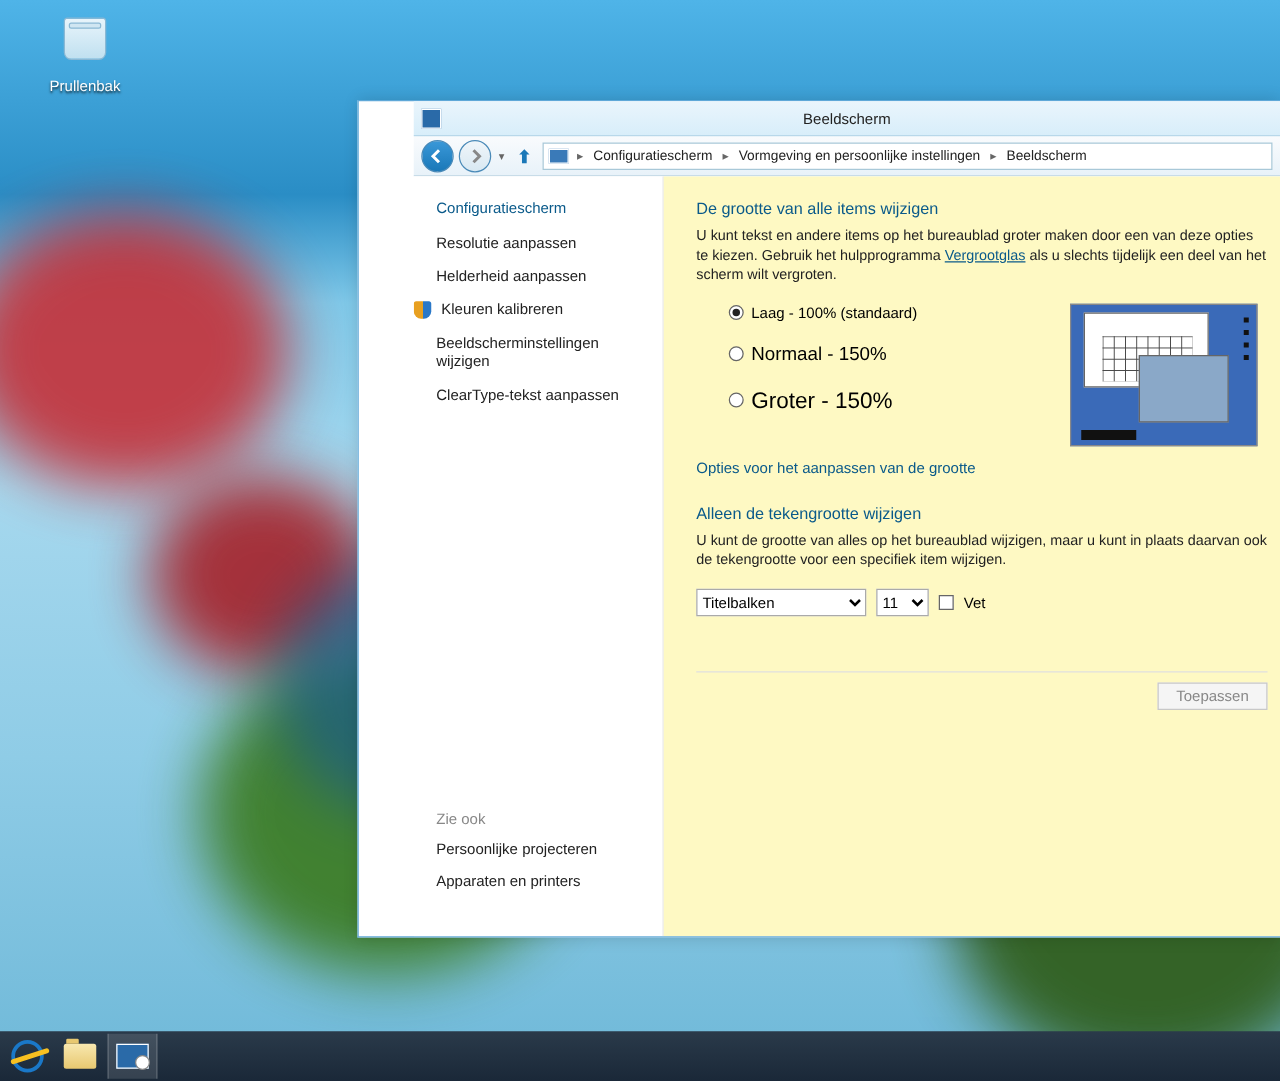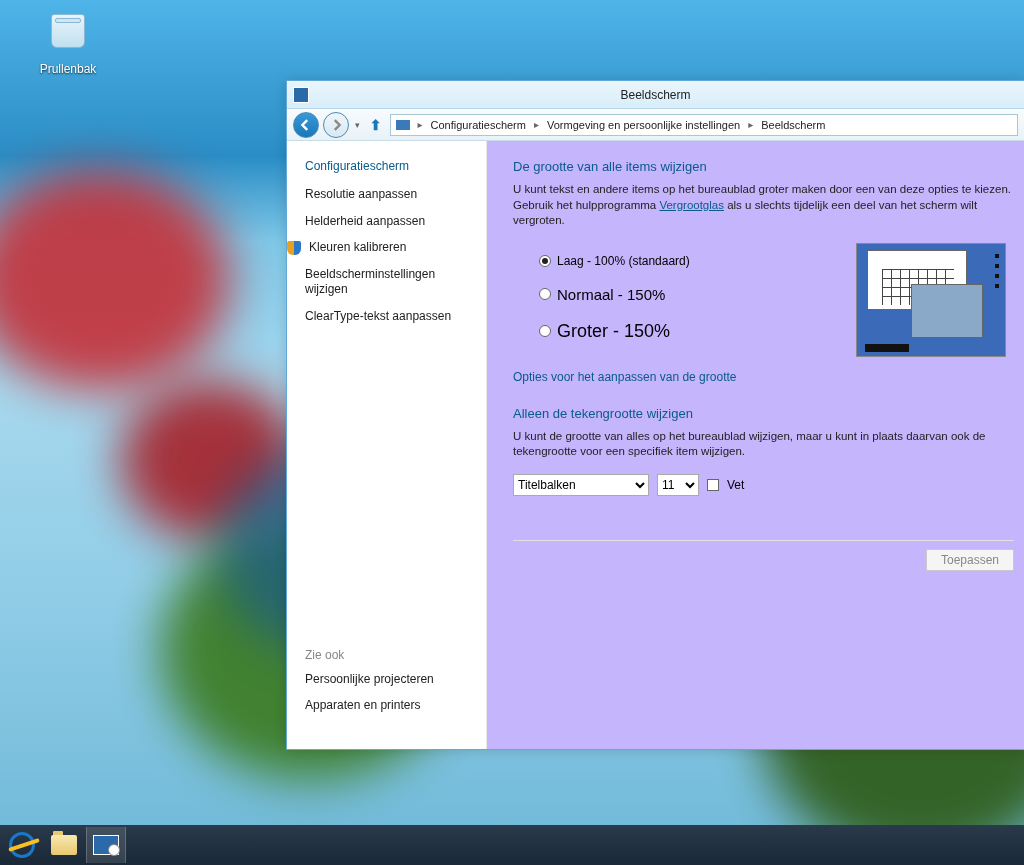--- a/index.html
+++ b/index.html
@@ -66,20 +66,21 @@
       top: 80px;
       left: 286px;
       right: 0;
       height: 670px;
       background: #fff;
       border: 1px solid #5fa8d8;
       border-right: none;
       box-shadow: 0 0 12px rgba(0,0,0,0.15);
       display: flex;
       flex-direction: column;
+      padding-left: 44px;
     }
 
     .titlebar {
       height: 28px;
       background: linear-gradient(180deg, #eaf5fc 0%, #d8eefa 100%);
       border-bottom: 1px solid #b8d8ea;
       position: relative;
       display: flex;
       align-items: center;
     }
@@ -199,21 +200,21 @@
     }
     .sidebar-heading {
       color: #888;
       font-size: 12px;
       margin-bottom: 10px;
     }
 
     .content {
       flex: 1;
       padding: 18px 10px 18px 26px;
-      background: #c4b5fd;
+      background: #fef9c3;
       overflow: hidden;
     }
     .section-title {
       color: #0a5a8a;
       font-size: 13px;
       margin-bottom: 8px;
     }
     .body-text {
       font-size: 11.5px;
       color: #222;
@@ -251,21 +252,21 @@
     }
     .radio-label-small { font-size: 12px; }
     .radio-label-mid   { font-size: 15px; }
     .radio-label-big   { font-size: 18px; }
 
     .radio-illustration-wrap {
       display: flex;
       gap: 30px;
       align-items: flex-start;
     }
-    .radios-col { flex:1;margin-top:11px; }
+    .radios-col { flex:1; }
     .illustration {
       width: 150px;
       height: 114px;
       border: 1px solid #888;
       background: #3a6ab8;
       position: relative;
       margin-right: 8px;
     }
     .illust-win1 {
       position:absolute;

